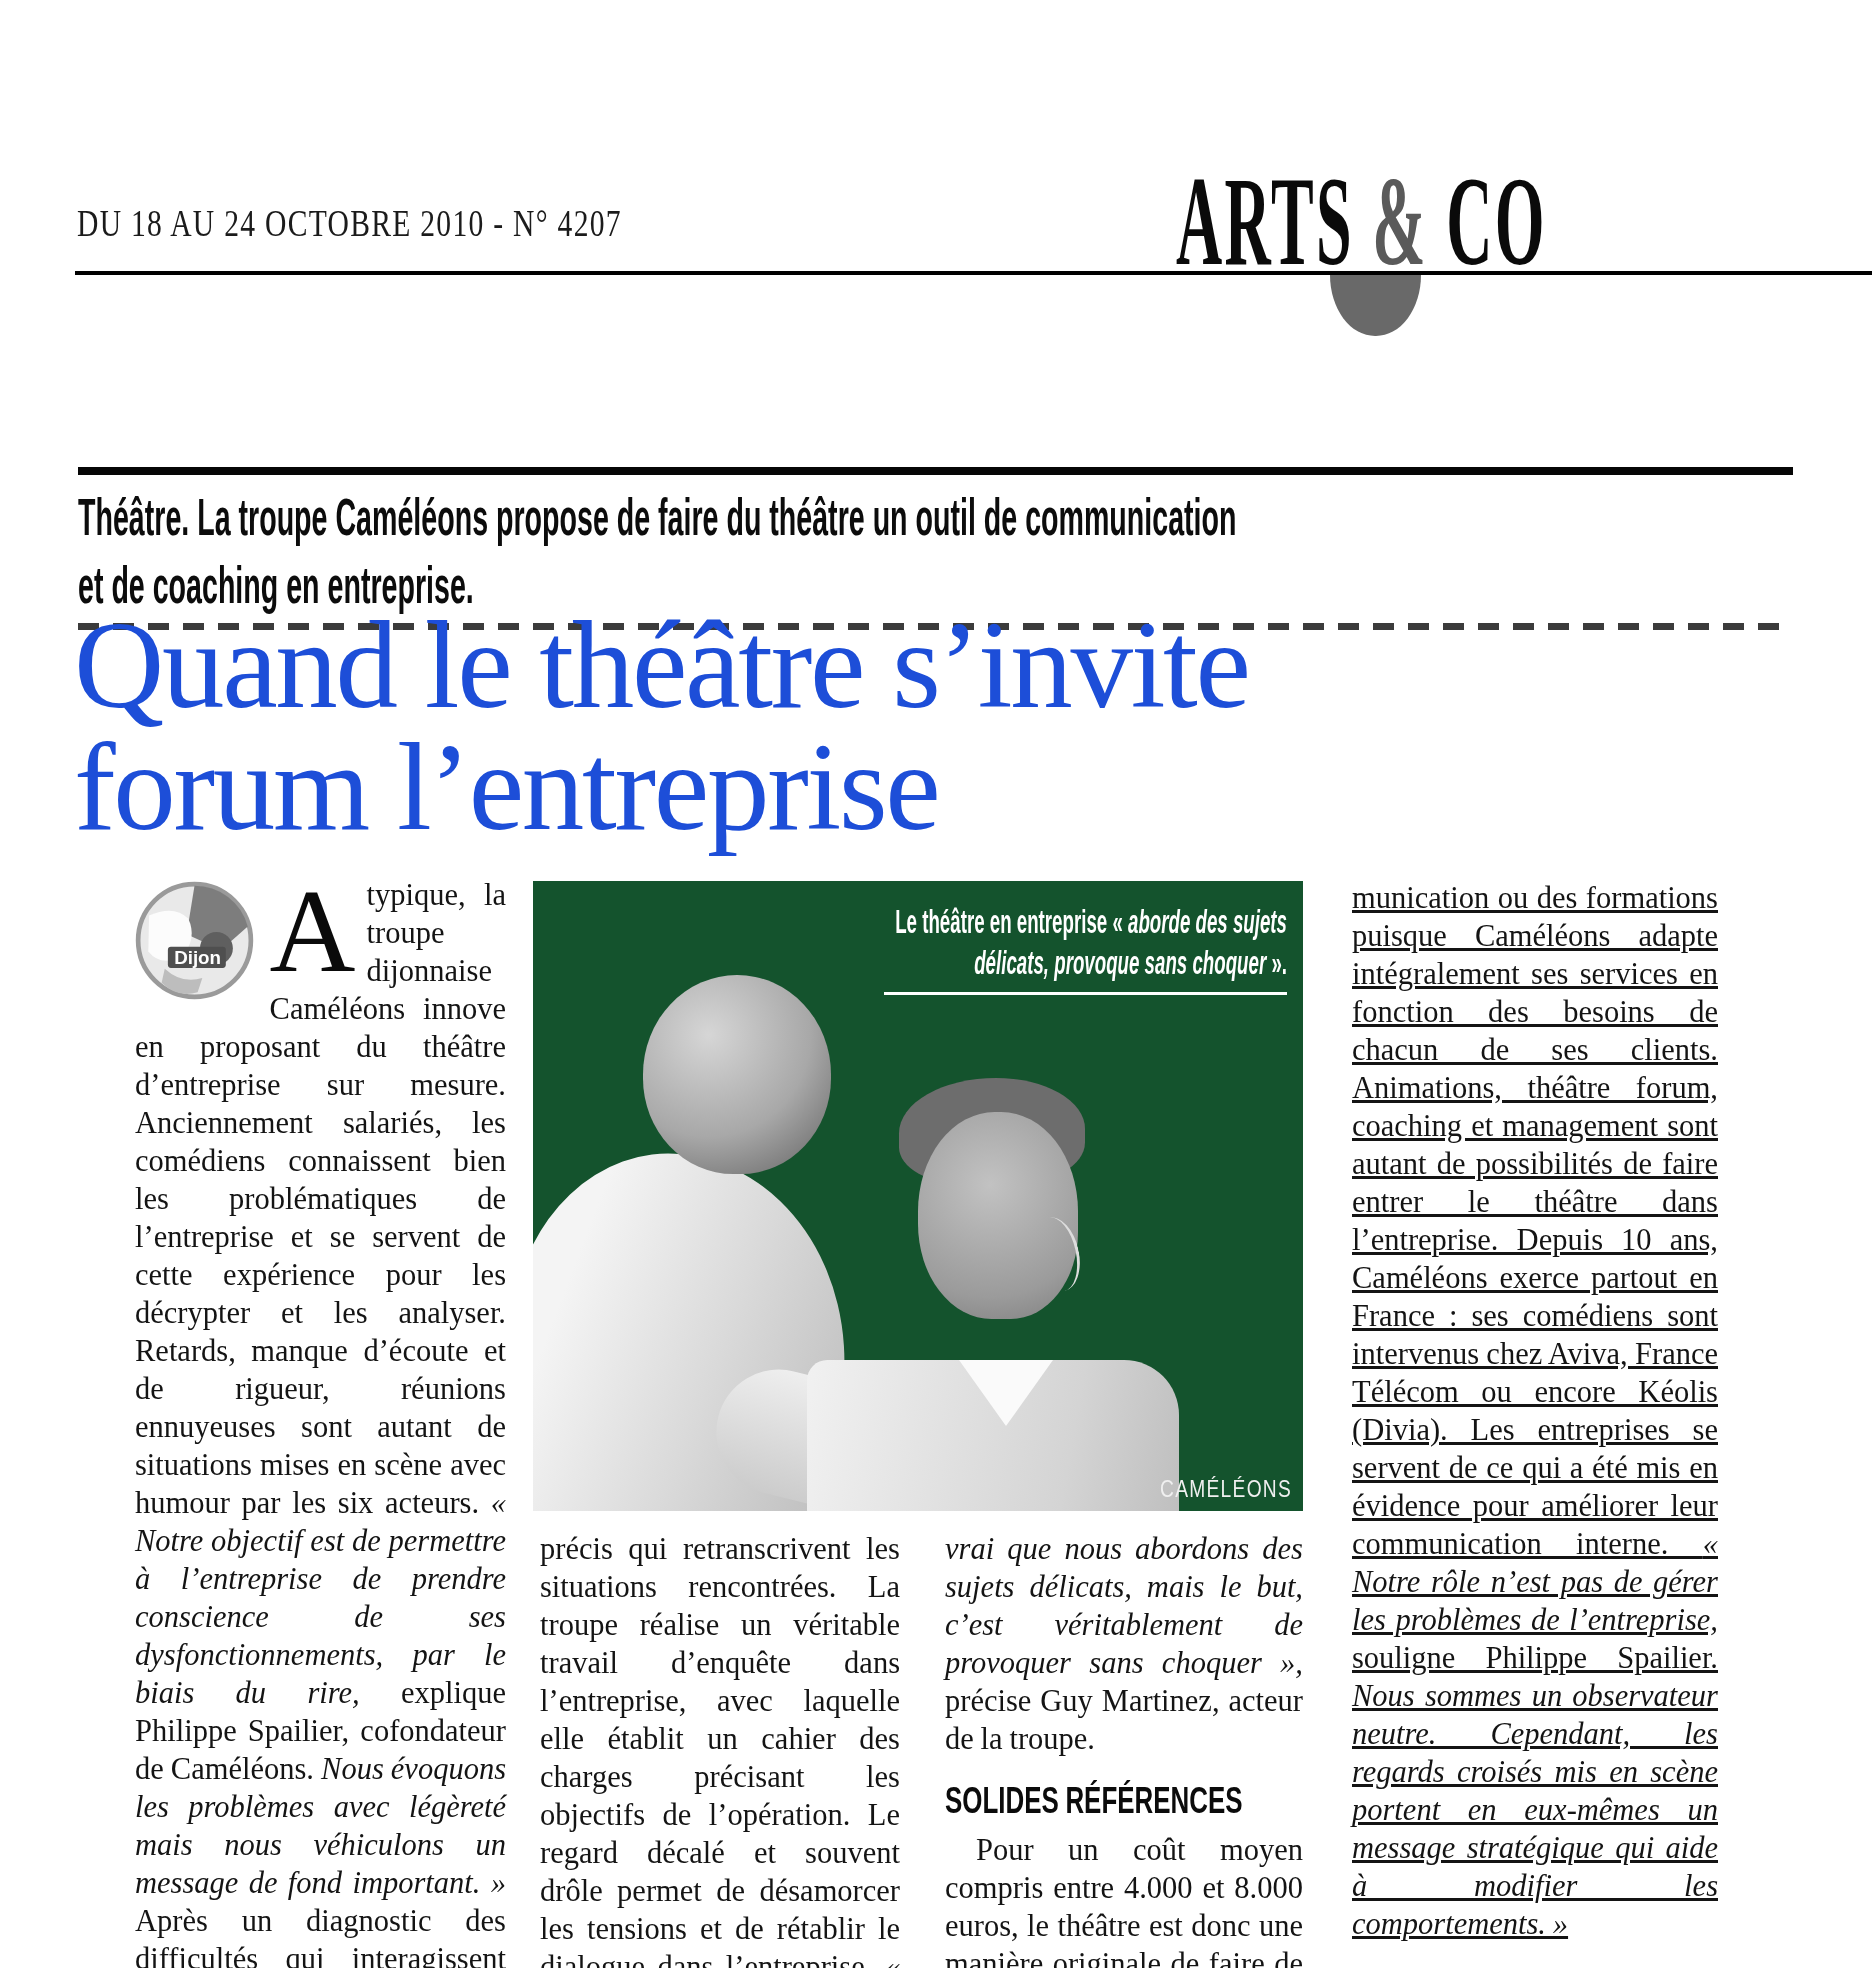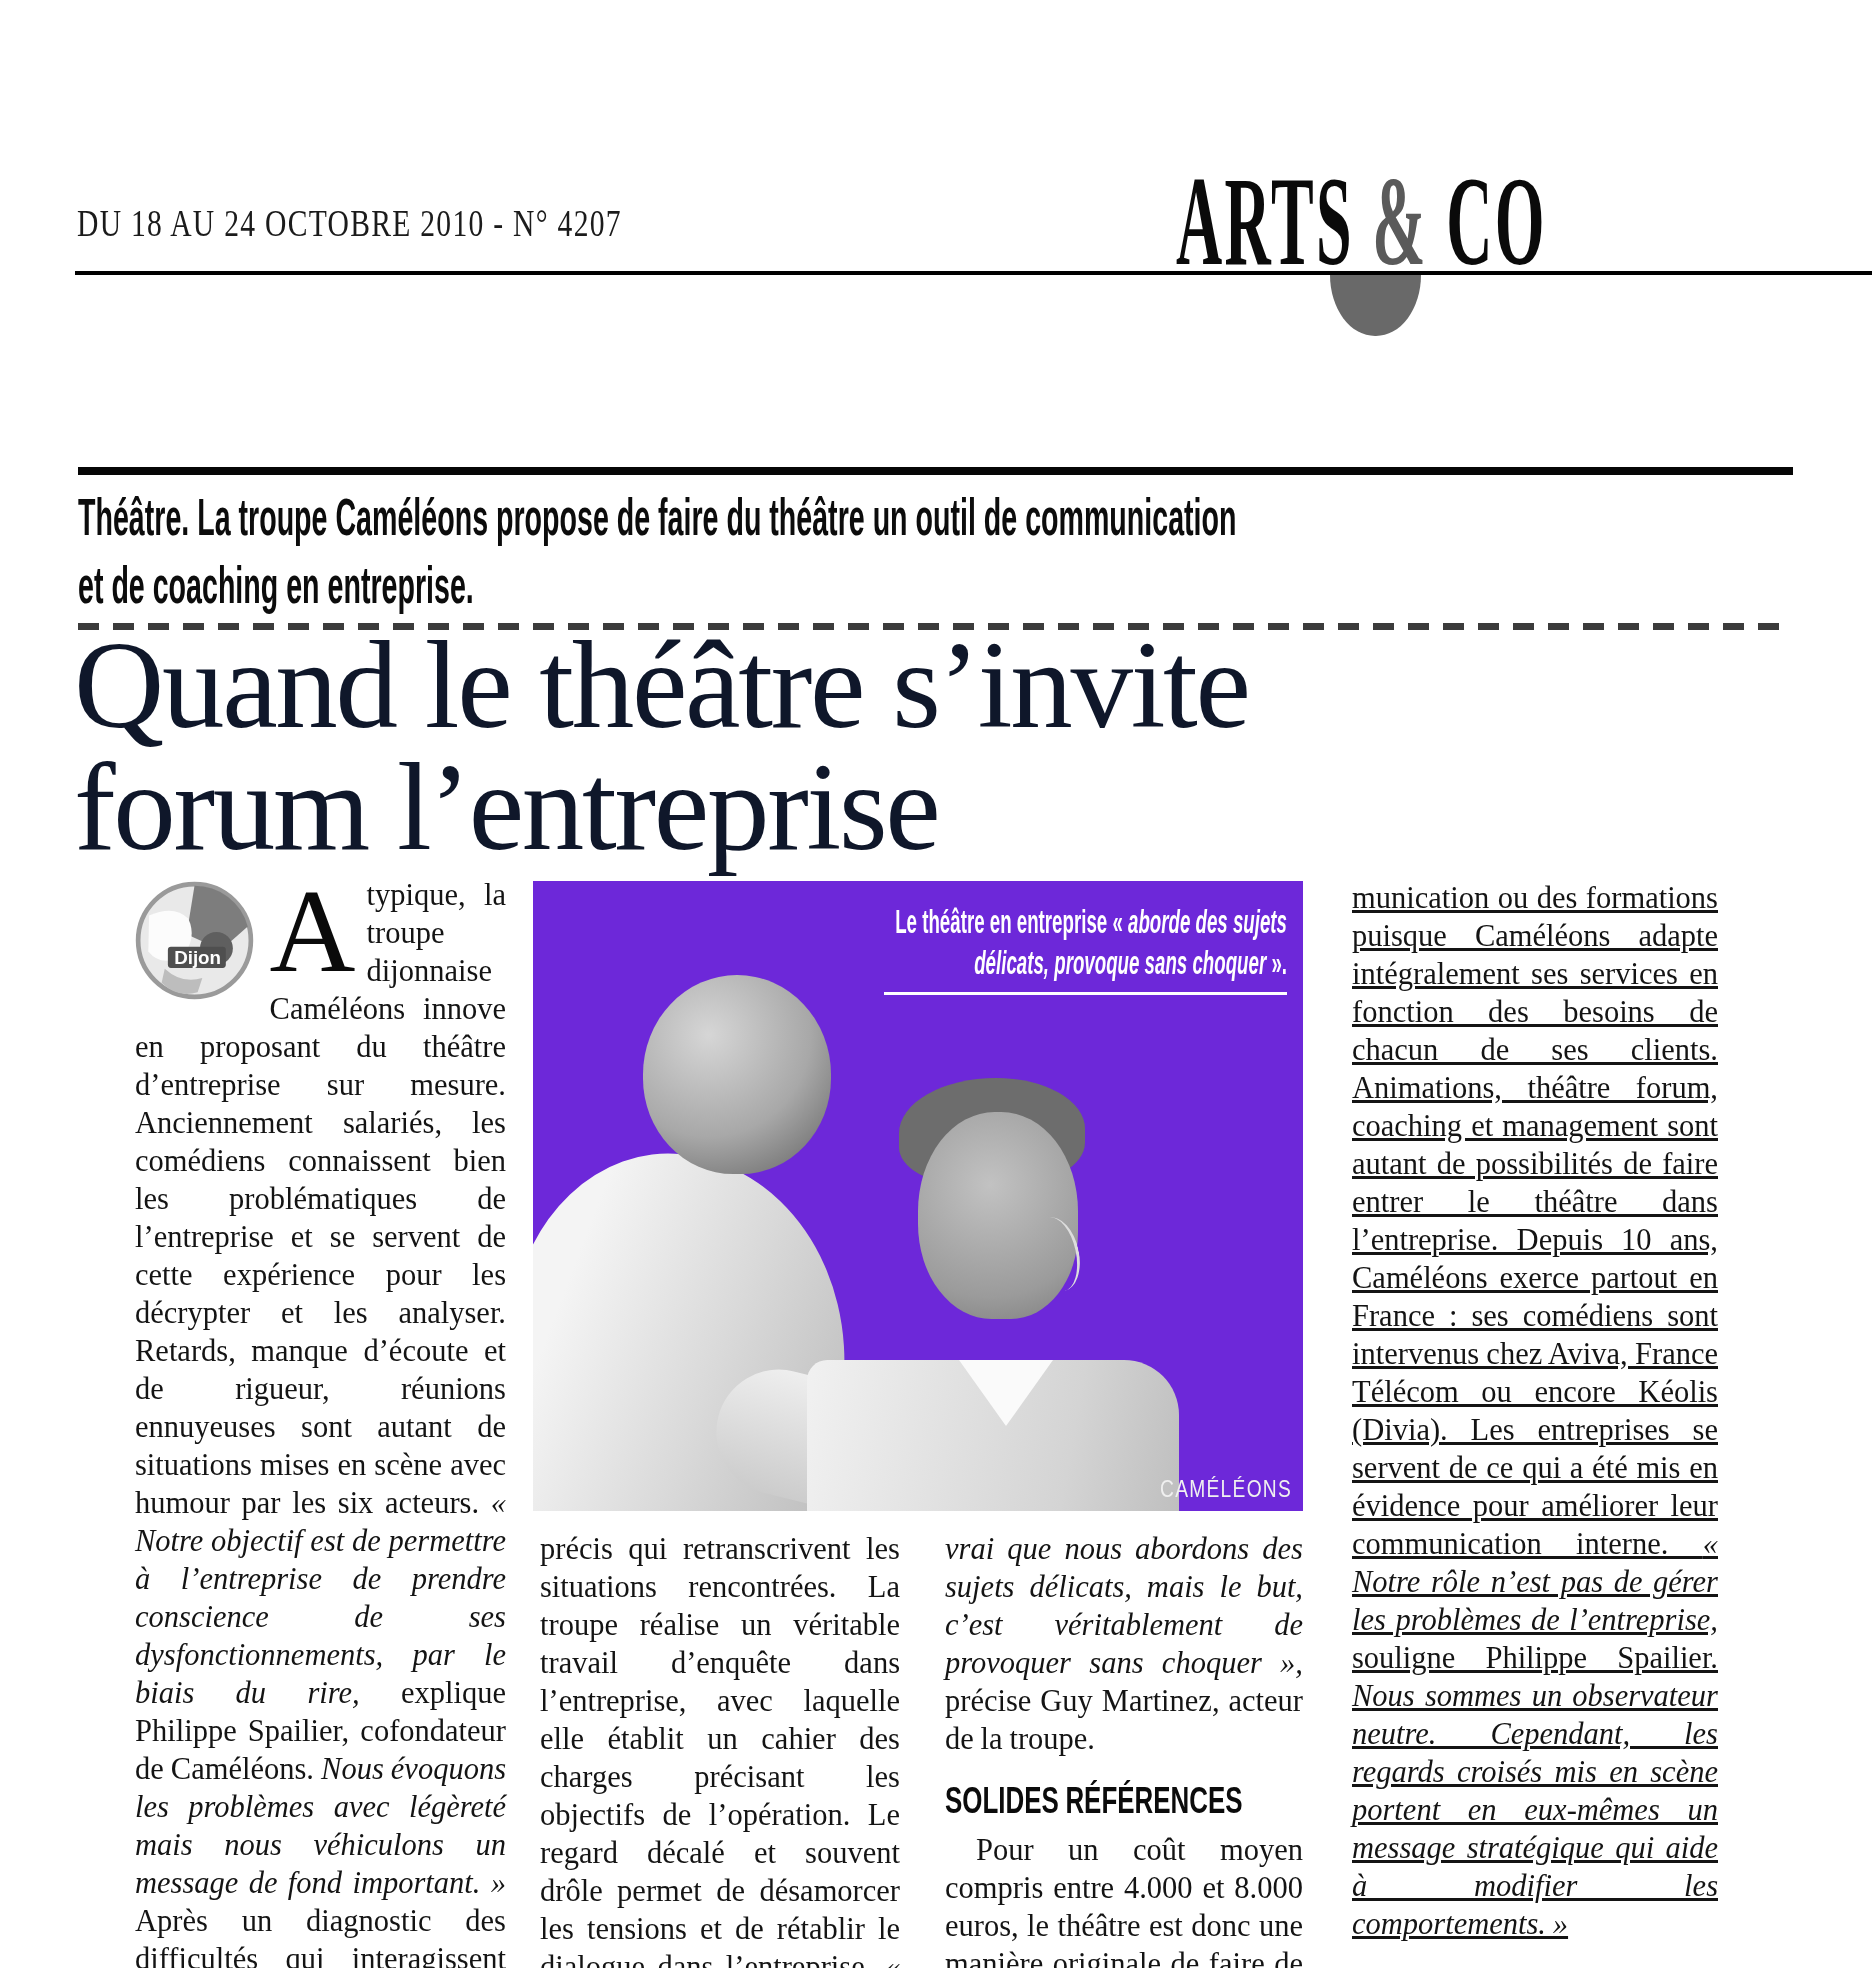--- a/index.html
+++ b/index.html
@@ -34,22 +34,22 @@
     font-size:52px;line-height:68px;color:#0c0c0c;
     transform:scaleX(.55);transform-origin:left top;
   }
   .kicker-dash{
     left:78px;top:623px;width:1715px;height:7px;
     background:repeating-linear-gradient(90deg,#3b3b3b 0 21px,transparent 21px 35px);
   }
 
   
   .headline{
-    left:74px;top:624px;font-size:125px;line-height:122px;letter-spacing:-2.3px;
-    color:#0f172a;white-space:nowrap;font-weight:400;
+    left:74px;top:604px;font-size:125px;line-height:122px;letter-spacing:-2.3px;
+    color:#1d4ed8;white-space:nowrap;font-weight:400;
   }
 
   
   .bodycol{
     font-size:30.5px;line-height:38px;text-align:justify;color:#141414;
     hyphens:auto;word-spacing:-0.8px;
   }
   .it{font-style:italic;}
   .col1{left:135px;top:876px;width:371px;height:1048px;}
   .col2{left:540px;top:1530px;width:360px;height:438px;}
@@ -69,21 +69,21 @@
   }
   .indent{text-indent:31px;}
 
   .byline{
     margin-top:20.3px;text-align:right;font-family:"Liberation Sans", sans-serif;
     font-weight:700;font-size:29px;font-variant:small-caps;letter-spacing:0.8px;color:#1a1a1a;
   }
 
   
   .photo{
-    left:533px;top:881px;width:770px;height:630px;background:#6d28d9;overflow:hidden;
+    left:533px;top:881px;width:770px;height:630px;background:#14532d;overflow:hidden;
   }
   .photo-caption{
     position:absolute;right:15.6px;top:20.3px;width:767px;text-align:right;
     font-family:"Liberation Sans", sans-serif;font-weight:700;
     font-size:34px;line-height:41px;color:#ffffff;
     transform:scaleX(.55);transform-origin:right top;
   }
   .photo-caption-rule{position:absolute;right:15.6px;top:111px;width:403px;height:3.1px;background:#fff;}
   .photo-credit{
     position:absolute;right:11px;bottom:7.8px;color:#f0f0f0;

